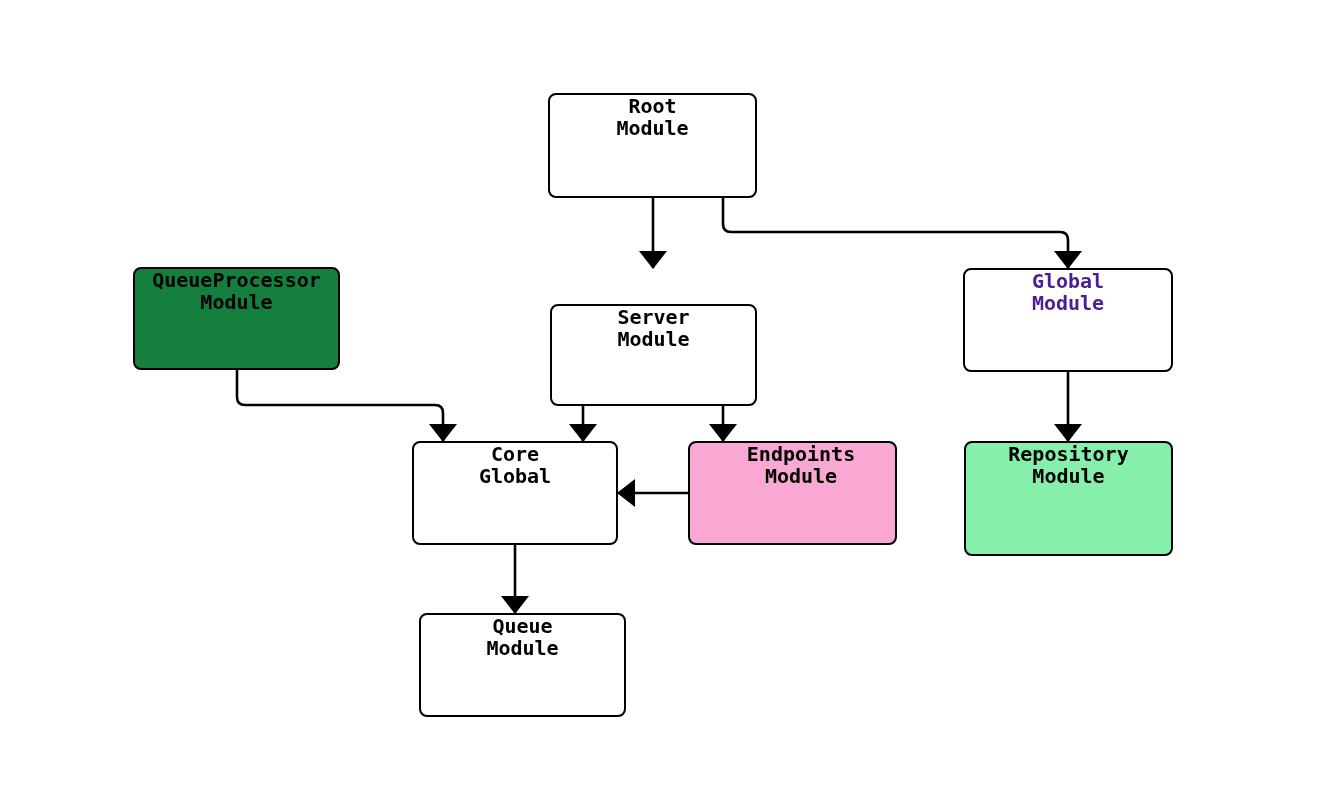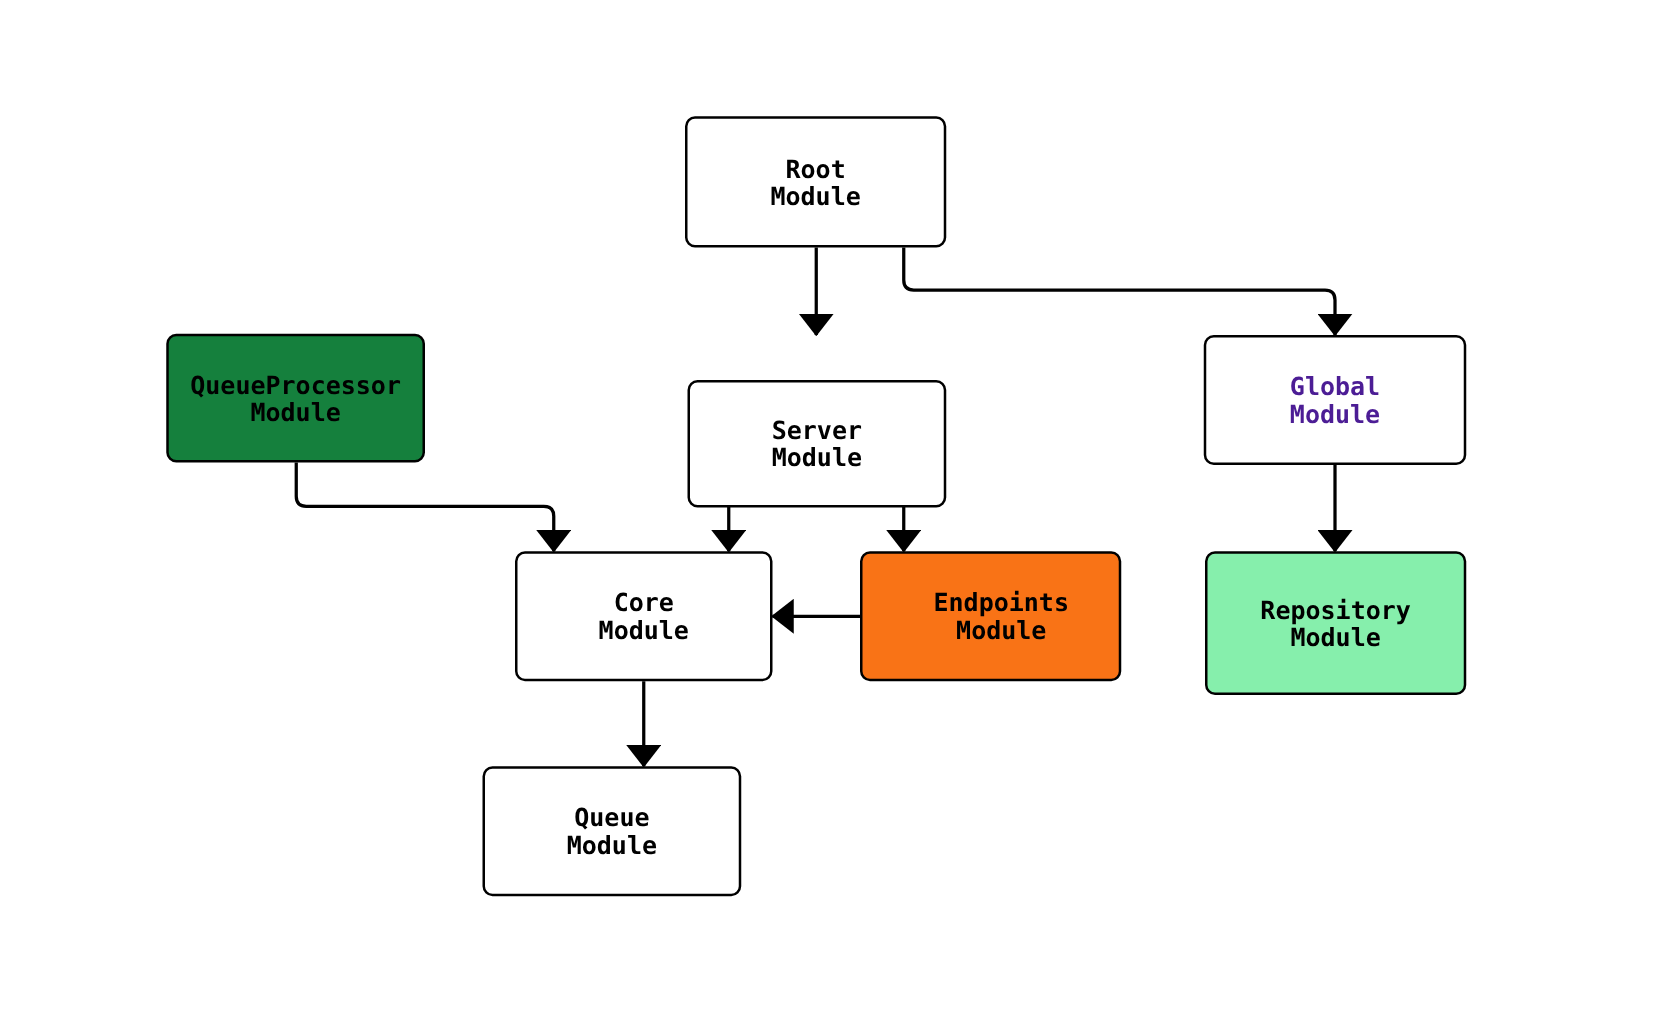--- a/index.html
+++ b/index.html
@@ -17,21 +17,20 @@
     left: 0;
     top: 0;
   }
   .node {
     position: absolute;
     box-sizing: border-box;
     background: #ffffff;
     border: 2.5px solid #000000;
     border-radius: 8px;
     display: flex;
-    align-items: center;
     justify-content: center;
   }
   .node .label {
     font-weight: bold;
     font-size: 20px;
     line-height: 22px;
     text-align: center;
     white-space: pre-line;
     color: #000000;
     letter-spacing: 0;
@@ -67,27 +66,27 @@
     <div class="node" style="left: 550px; top: 268px; width: 207px; height: 102px; background: rgb(255, 255, 255); border-color: rgb(0, 0, 0); margin-top: 36px;">
       <div class="label" style="color: rgb(0, 0, 0);">Server
 Module</div>
     </div>
     <div class="node" style="left: 963px; top: 268px; width: 210px; height: 104px; background: rgb(255, 255, 255); border-color: rgb(0, 0, 0);">
       <div class="label" style="color: #4c1d95;">Global
 Module</div>
     </div>
     <div class="node" style="left: 412px; top: 441px; width: 206px; height: 104px; background: rgb(255, 255, 255); border-color: rgb(0, 0, 0);">
       <div class="label" style="color: rgb(0, 0, 0);">Core
-Module</div>
+Global</div>
     </div>
-    <div class="node" style="left: 688px; top: 441px; width: 209px; height: 104px; background: #f97316; border-color: rgb(0, 0, 0); padding-left: 17px;">
+    <div class="node" style="left: 688px; top: 441px; width: 209px; height: 104px; background: #f9a8d4; border-color: rgb(0, 0, 0); padding-left: 17px;">
       <div class="label" style="color: rgb(0, 0, 0);">Endpoints
 Module</div>
     </div>
     <div class="node" style="left: 964px; top: 441px; width: 209px; height: 115px; background: #86efac; border-color: rgb(0, 0, 0);">
       <div class="label" style="color: rgb(0, 0, 0);">Repository
 Module</div>
     </div>
-    <div class="node" style="left: 386px; top: 613px; width: 207px; height: 104px; background: rgb(255, 255, 255); border-color: rgb(0, 0, 0);">
+    <div class="node" style="left: 419px; top: 613px; width: 207px; height: 104px; background: rgb(255, 255, 255); border-color: rgb(0, 0, 0);">
       <div class="label" style="color: rgb(0, 0, 0);">Queue
 Module</div>
     </div>
   </div>
 
 </body></html>

